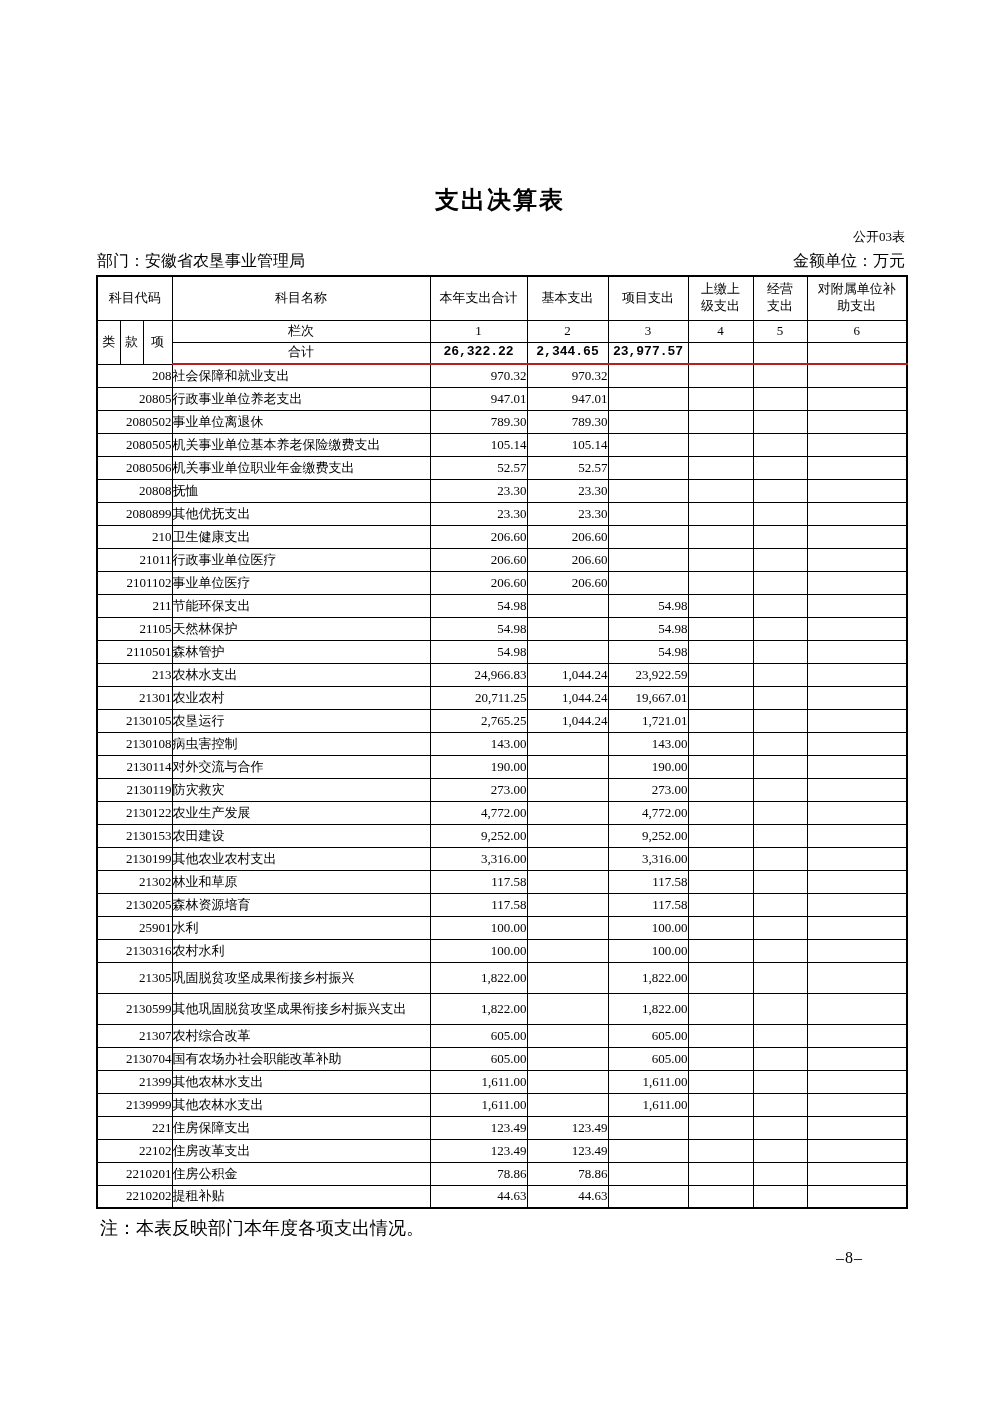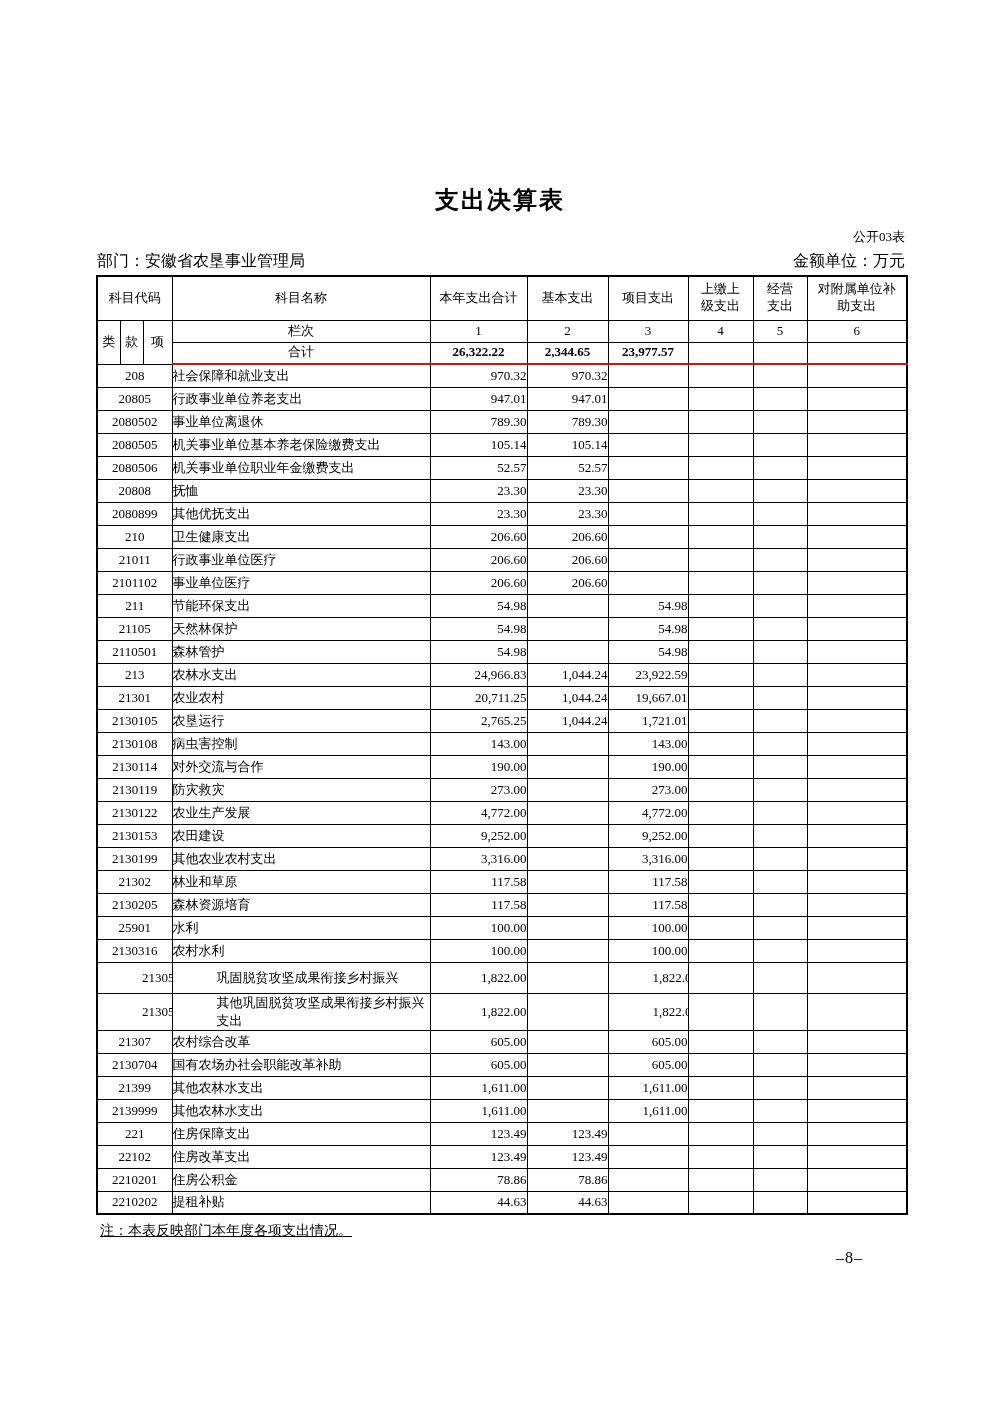--- a/index.html
+++ b/index.html
@@ -46,29 +46,28 @@
     font-weight: normal;
     padding: 0;
     overflow: hidden;
     vertical-align: middle;
   }
   .fin-table thead th { text-align: center; line-height: 1.3; white-space: pre-line; }
   .fin-table tr.hdr-top th { height: 44px; }
   .fin-table tr.hdr-lanci th, .fin-table tr.hdr-total th { height: 22px; }
   .fin-table tr.hdr-total th { border-bottom: 2px solid #b91c1c; }
   .fin-table td { height: 23px; }
-  .fin-table tr.tall td { height: 31px; padding-left: 44px; }
-  .td-code { text-align: center; padding-left: 7px; }
+  .fin-table tr.tall td { height: 31px; }
+  .td-code { text-align: right; padding-left: 7px; }
   .td-name { text-align: left; padding-left: 8px; }
   .td-num, .num-cell { text-align: right; padding-right: 9px; }
-  .bold { font-weight: bold !important; }
+  .bold { font-weight: bold !important; font-family: Liberation Mono, monospace; }
   .note {
     margin: 7px 0 0 100px;
-    font-size: 14px;
-    text-decoration: underline;
+    font-size: 18px;
   }
   .page-number {
     position: absolute;
     top: 1249px;
     right: 137px;
     font-size: 16px;
     letter-spacing: 1px;
   }
 </style>
 </head>

